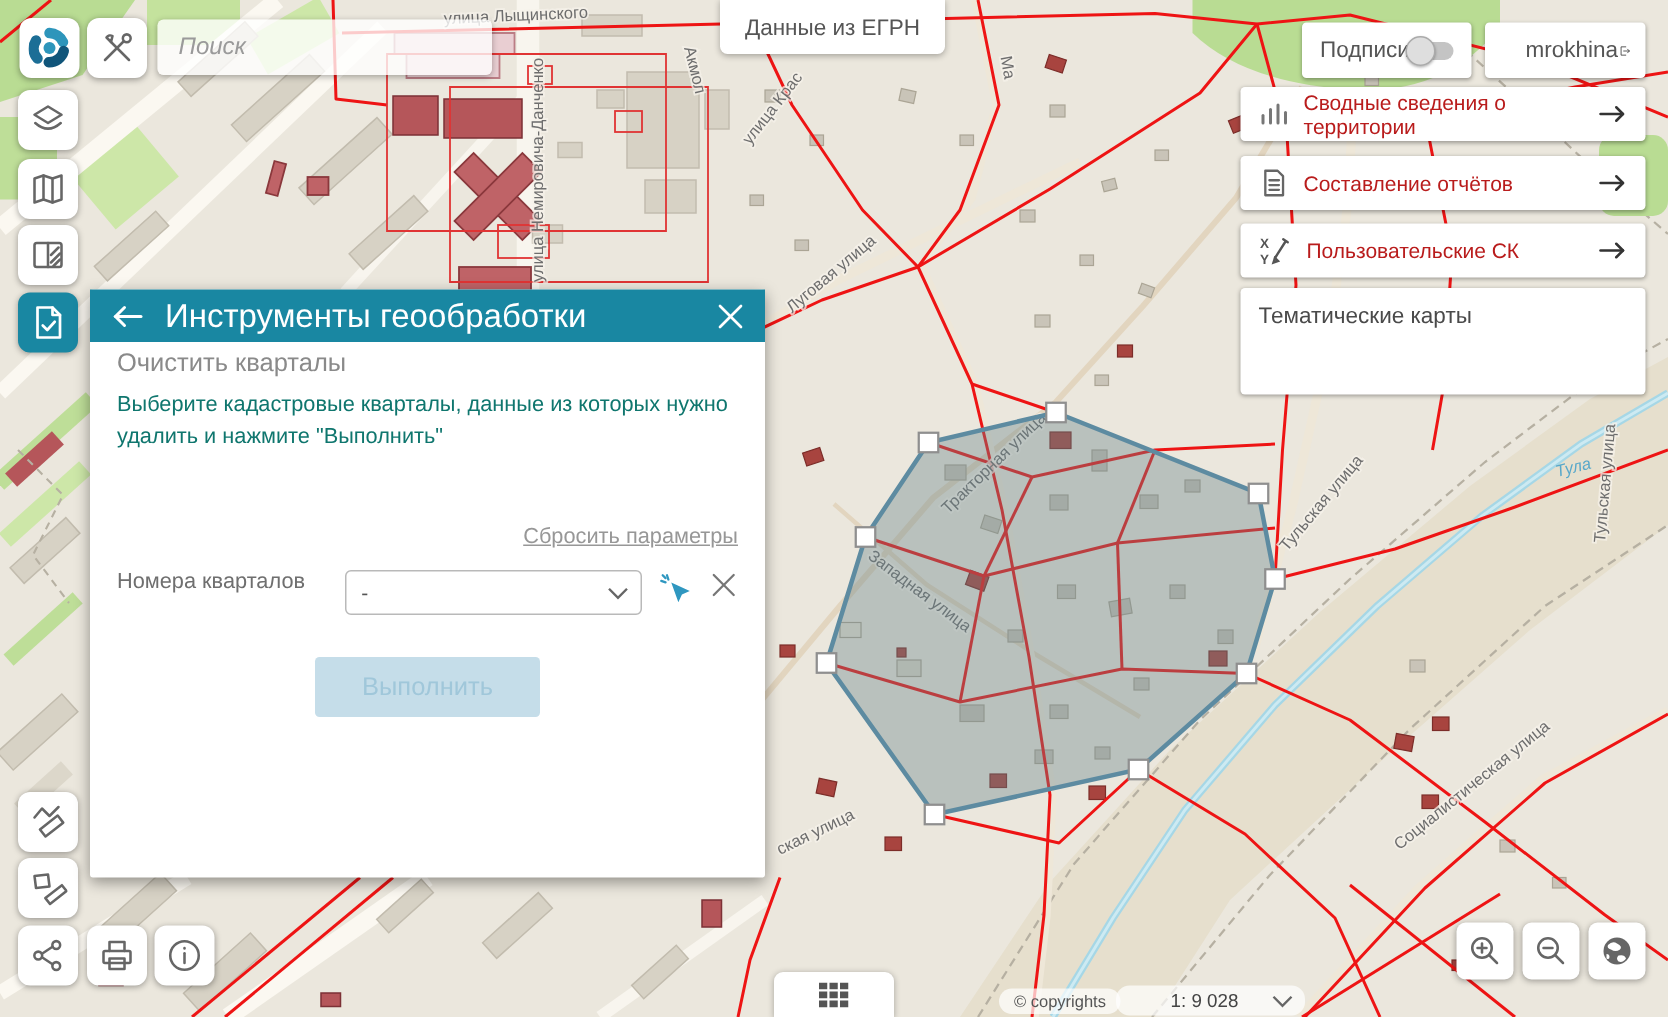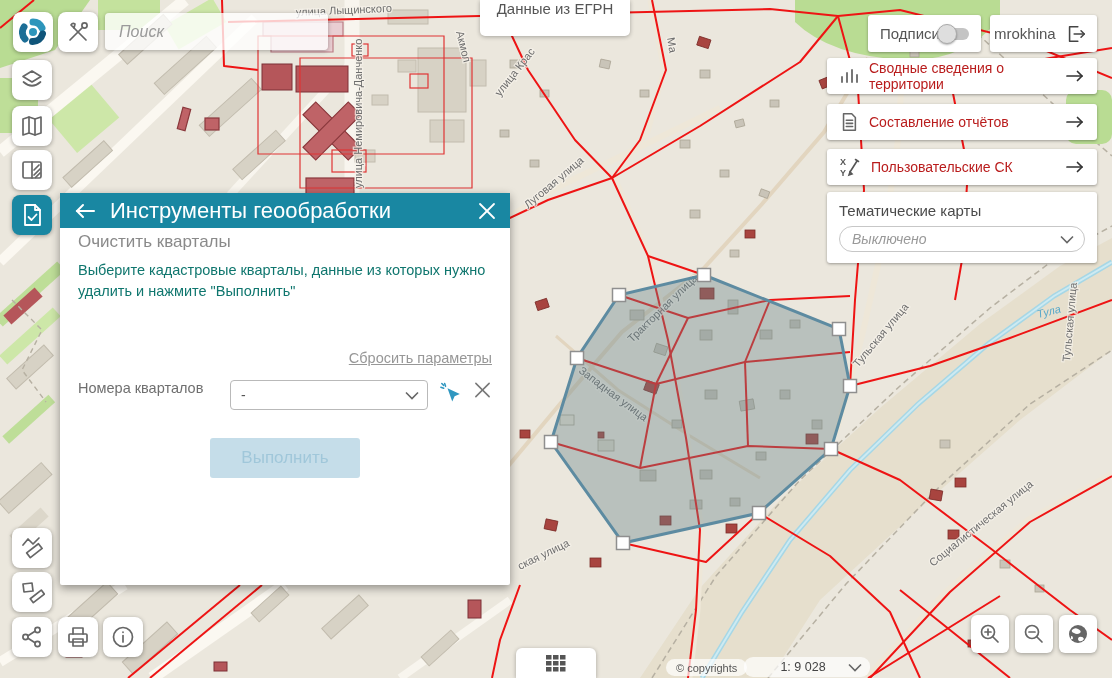--- a/index.html
+++ b/index.html
@@ -13,31 +13,31 @@
   .ic { stroke:#666; fill:none; stroke-width:1.7; stroke-linecap:round; stroke-linejoin:round; }
   .ic-w { stroke:#fff; fill:none; stroke-width:1.8; stroke-linecap:round; stroke-linejoin:round; }
   
   .search { position:absolute; left:105px; top:13px; width:223px; height:37px; background:rgba(255,255,255,.78);
             border-radius:4px; box-shadow:0 1px 4px rgba(0,0,0,.3); display:flex; align-items:center; padding:0 10px 0 14px; }
   .search input { flex:1; border:none; outline:none; background:transparent; font-size:16px; color:#444;
                   font-family:"Liberation Sans", sans-serif; }
   .search input::placeholder { font-style:italic; color:#9a9a9a; }
   
   .egrn-chip { position:absolute; left:480px; top:0; width:150px; height:36px; background:#fff;
-               border-radius:0 0 5px 5px; box-shadow:0 1px 4px rgba(0,0,0,.3); display:flex; align-items:flex-start;
+               border-radius:0 0 5px 5px; box-shadow:0 1px 4px rgba(0,0,0,.3); display:flex; align-items:center;
                justify-content:center; font-size:15px; color:#555; }
   
   .card { position:absolute; background:#fff; border-radius:3px; box-shadow:0 1px 3px rgba(0,0,0,.35); }
   .toggle-card { left:868px; top:15px; width:113px; height:37px; display:flex; align-items:center; gap:0; padding:0 12px; cursor:pointer; }
   .toggle-card span { font-size:15px; color:#555; }
   .tgl { width:30px; height:12px; background:#c4c4c4; border-radius:7px; position:relative; }
   .tgl .knob { position:absolute; left:-3px; top:-4px; width:20px; height:20px; border-radius:50%;
                background:#dedede; border:1px solid #aaa; box-shadow:0 1px 2px rgba(0,0,0,.3); }
   .user-card { left:990px; top:15px; width:107px; height:37px; display:flex; align-items:center; justify-content:space-between;
-               padding:0 10px 0 4px; cursor:pointer; }
+               padding:0 10px 0 27px; cursor:pointer; }
   .user-card span { font-size:15px; color:#555; }
   .rbtn { position:absolute; left:827px; width:270px; height:36px; background:#fff; border-radius:3px;
           box-shadow:0 1px 3px rgba(0,0,0,.35); display:flex; align-items:center; padding:0 12px; gap:10px; cursor:pointer; }
   .rbtn .lbl { font-size:14px; color:#b91c1c; flex:1; }
   .thematic { position:absolute; left:827px; top:192px; width:270px; height:71px; background:#fff; border-radius:3px;
               box-shadow:0 1px 3px rgba(0,0,0,.35); padding:10px 12px 0 12px; }
   .thematic .t { font-size:15px; color:#4a4a4a; }
   .pill-select { margin-top:7px; height:26px; border:1px solid #c7c7c7; border-radius:13px; display:flex;
                  align-items:center; padding:0 10px 0 12px; cursor:pointer; }
   .pill-select .val { flex:1; font-size:14px; font-style:italic; color:#999; }
@@ -454,26 +454,20 @@
   </svg>
   <span class="lbl">Пользовательские СК</span>
   <svg class="ic" width="20" height="16" viewBox="0 0 20 16" style="stroke:#333;">
     <line x1="2" y1="8" x2="17" y2="8"></line>
       <polyline points="12.5,3.5 17,8 12.5,12.5"></polyline>
   </svg>
 </div>
 
 <div class="thematic">
   <div class="t">Тематические карты</div>
-  <div class="pill-select">
-    <span class="val">Выключено</span>
-    <svg width="14" height="9" viewBox="0 0 14 9">
-      <polyline points="1,1.5 7,7.5 13,1.5" fill="none" stroke="#666" stroke-width="1.6"></polyline>
-    </svg>
-  </div>
 </div>
 
 <div class="panel">
   <div class="panel-hdr">
     <svg width="22" height="16" viewBox="0 0 22 16" style="cursor:pointer;">
       <g fill="none" stroke="#fff" stroke-width="2" stroke-linecap="round">
         <line x1="20" y1="8" x2="3" y2="8"></line>
           <polyline points="9,2 3,8 9,14"></polyline>
       </g>
     </svg>

